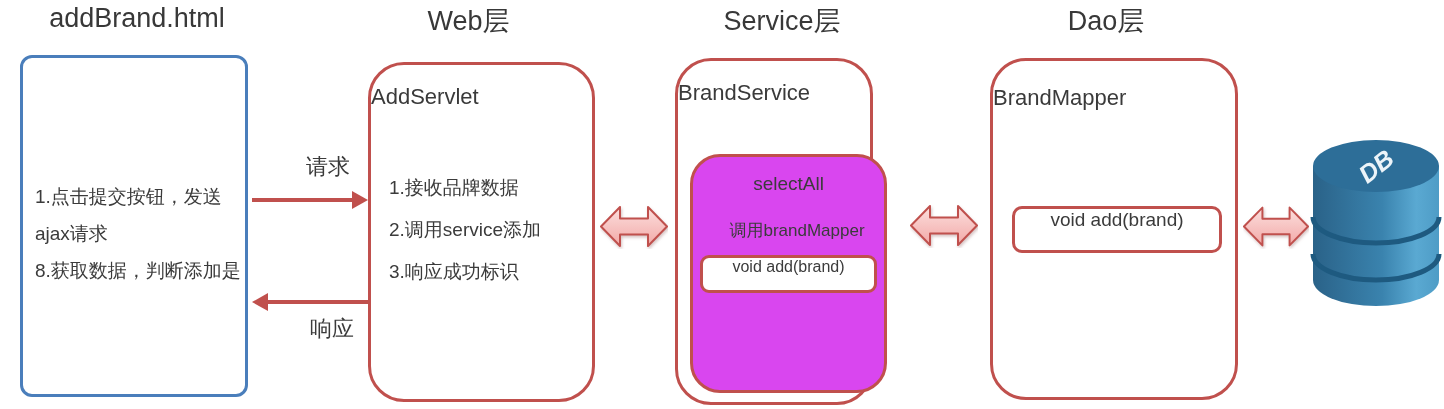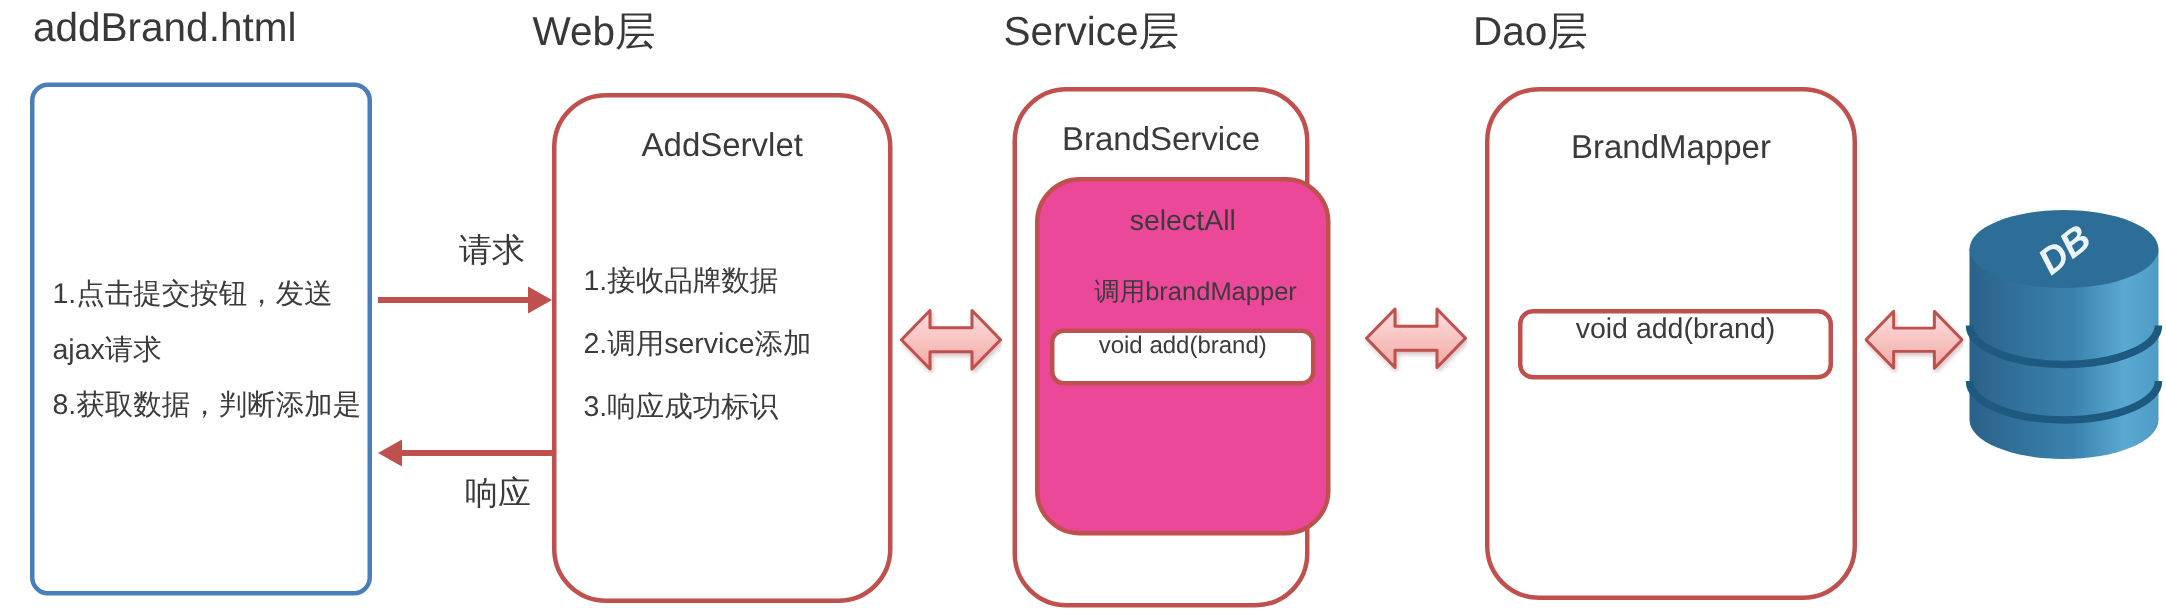--- a/index.html
+++ b/index.html
@@ -1,37 +1,37 @@
 <!DOCTYPE html>
 <html><head>
 <meta charset="utf-8">
 <style>
   html,body{margin:0;padding:0;background:#ffffff;}
   .canvas{
     position:relative;width:1444px;height:409px;background:#ffffff;overflow:hidden;
     font-family:"Liberation Sans","DejaVu Sans",sans-serif;color:#3b3b3b;
   }
-  .col-title{position:absolute;top:3px;font-size:27px;color:#383838;white-space:nowrap;}
+  .col-title{position:absolute;top:3px;font-size:27px;text-align:center;color:#383838;white-space:nowrap;}
   .box{position:absolute;background:#fff;box-sizing:border-box;}
   .blue{border:3px solid #4a7ebb;border-radius:12px;}
   .red{border:3px solid #c0504d;border-radius:36px;}
-  .box-heading{position:absolute;left:0;right:0;text-align:center;font-size:22px;color:#3a3a3a;}
+  .box-heading{position:absolute;left:0;right:0;font-size:22px;color:#3a3a3a;}
   .page-lines{position:absolute;left:12px;top:120px;font-size:19px;line-height:37px;white-space:nowrap;}
   .web-list{position:absolute;left:18px;top:102px;font-size:19px;line-height:42px;white-space:nowrap;}
   .flow-line{position:absolute;height:4px;background:#c0504d;}
   .head-r{position:absolute;right:-16px;top:-7px;width:0;height:0;
     border-left:16px solid #c0504d;border-top:9px solid transparent;border-bottom:9px solid transparent;}
   .head-l{position:absolute;left:-16px;top:-7px;width:0;height:0;
     border-right:16px solid #c0504d;border-top:9px solid transparent;border-bottom:9px solid transparent;}
   .flow-label{position:absolute;font-size:22px;color:#3a3a3a;text-align:center;width:112px;margin-left:24px;}
   .pill{position:absolute;border:3px solid #c0504d;border-radius:9px;background:#fff;
     display:flex;align-items:flex-start;justify-content:center;box-sizing:border-box;white-space:nowrap;}
   .dbl{position:absolute;}
   .dbl polygon{filter:drop-shadow(1px 2px 1.5px rgba(120,60,60,.30));}
-  .select-all-box{position:absolute;border:3px solid #c0504d;border-radius:30px;background:#ec4899;box-sizing:border-box;}
+  .select-all-box{position:absolute;border:3px solid #c0504d;border-radius:30px;background:#d946ef;box-sizing:border-box;margin-top:36px;}
   .call-text{position:absolute;left:0;right:0;text-align:center;font-size:17px;white-space:nowrap;}
   .inner-heading{position:absolute;left:0;right:0;text-align:center;font-size:19px;}
 </style>
 </head>
 <body>
 
 <div class="canvas">
 
   <div class="col-title" style="left:22px;width:230px;">addBrand.html</div>
   <div class="col-title" style="left:355px;width:227px;">Web层</div>

